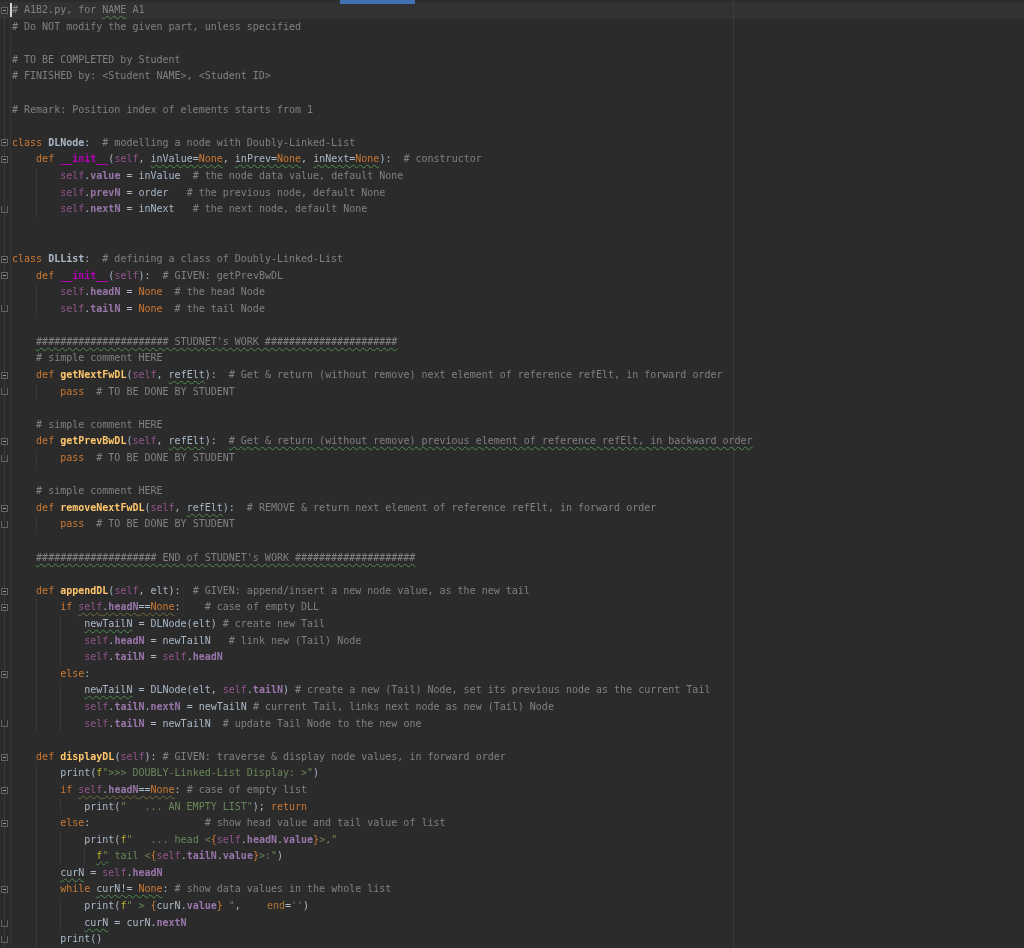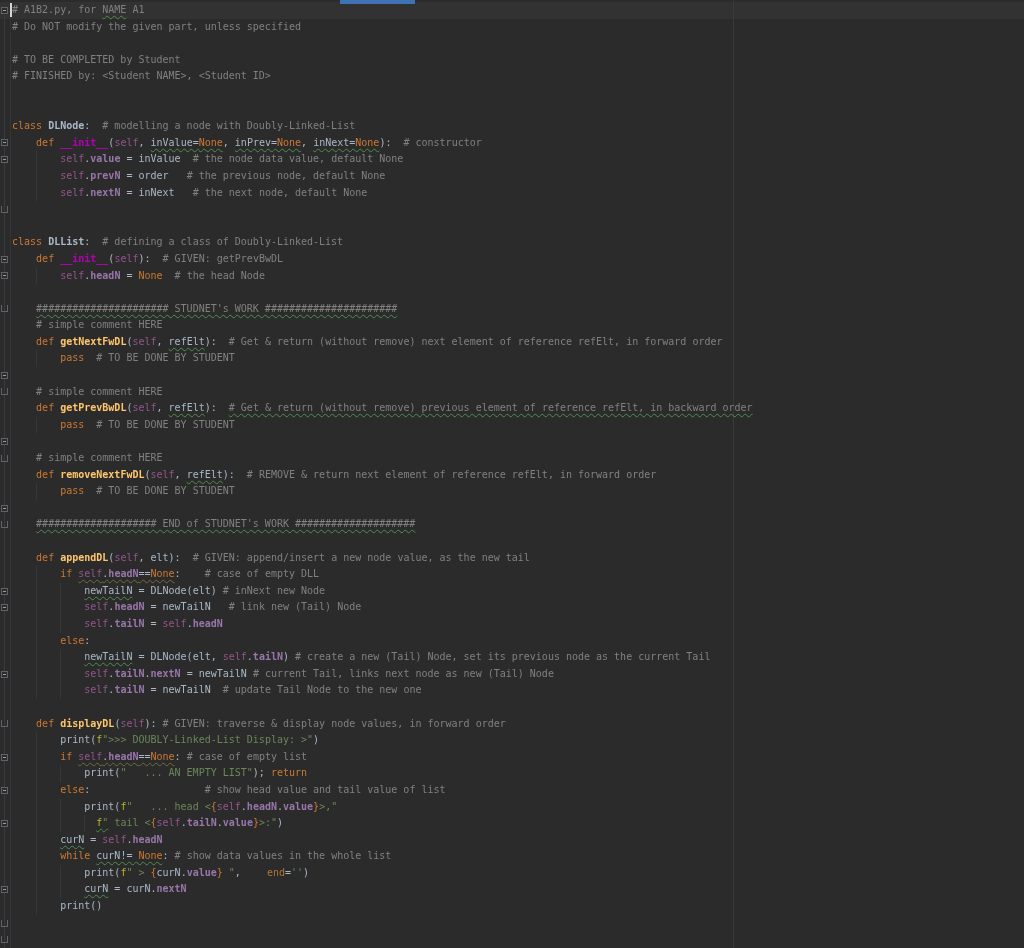--- a/index.html
+++ b/index.html
@@ -98,50 +98,52 @@
       <div class="fold fold-end" style="top: 936.1px;"></div>
     </div>
   <div class="caret"></div>
   <div class="code">
       <div class="line"><span class="c"># A1B2.py, for </span><span class="c sq">NAME</span><span class="c"> A1</span></div>
       <div class="line"><span class="c"># Do NOT modify the given part, unless specified</span></div>
       <div class="line"></div>
       <div class="line"><span class="c"># TO BE COMPLETED by Student</span></div>
       <div class="line"><span class="c"># FINISHED by: &lt;Student NAME&gt;, &lt;Student ID&gt;</span></div>
       <div class="line"></div>
+      <div class="line"><span class="c"># Remark: Position index of elements starts from 1</span></div>
       <div class="line"></div>
       <div class="line"><span class="k">class </span><span class="cl">DLNode</span><span class="t">:</span><span class="c">  # modelling a node with Doubly-Linked-List</span></div>
       <div class="line"><span class="t">    </span><span class="k">def </span><span class="d">__init__</span><span class="t">(</span><span class="s">self</span><span class="t">, </span><span class="t sq">inValue=</span><span class="k sq">None</span><span class="t">, </span><span class="t sq">inPrev=</span><span class="k sq">None</span><span class="t">, </span><span class="t sq">inNext=</span><span class="k sq">None</span><span class="t">):</span><span class="c">  # constructor</span></div>
       <div class="line"><i class="guide" style="left: 24.08px;"></i><span class="t">        </span><span class="s">self</span><span class="t">.</span><span class="a">value</span><span class="t"> = inValue</span><span class="c">  # the node data value, default None</span></div>
       <div class="line"><i class="guide" style="left: 24.08px;"></i><span class="t">        </span><span class="s">self</span><span class="t">.</span><span class="a">prevN</span><span class="t"> = order</span><span class="c">   # the previous node, default None</span></div>
       <div class="line"><i class="guide" style="left: 24.08px;"></i><span class="t">        </span><span class="s">self</span><span class="t">.</span><span class="a">nextN</span><span class="t"> = inNext</span><span class="c">   # the next node, default None</span></div>
       <div class="line"></div>
       <div class="line"></div>
       <div class="line"><span class="k">class </span><span class="cl">DLList</span><span class="t">:</span><span class="c">  # defining a class of Doubly-Linked-List</span></div>
       <div class="line"><span class="t">    </span><span class="k">def </span><span class="d">__init__</span><span class="t">(</span><span class="s">self</span><span class="t">):</span><span class="c">  # GIVEN: getPrevBwDL</span></div>
       <div class="line"><i class="guide" style="left: 24.08px;"></i><span class="t">        </span><span class="s">self</span><span class="t">.</span><span class="a">headN</span><span class="t"> = </span><span class="k">None</span><span class="c">  # the head Node</span></div>
+      <div class="line"><i class="guide" style="left: 24.08px;"></i><span class="t">        </span><span class="s">self</span><span class="t">.</span><span class="a">tailN</span><span class="t"> = </span><span class="k">None</span><span class="c">  # the tail Node</span></div>
       <div class="line"></div>
       <div class="line"><span class="t">    </span><span class="c sq">###################### STUDNET's WORK ######################</span></div>
       <div class="line"><span class="t">    </span><span class="c"># simple comment HERE</span></div>
       <div class="line"><span class="t">    </span><span class="k">def </span><span class="f">getNextFwDL</span><span class="t">(</span><span class="s">self</span><span class="t">, </span><span class="t sq">refElt</span><span class="t">):</span><span class="c">  # Get &amp; return (without remove) next element of reference refElt, in forward order</span></div>
       <div class="line"><i class="guide" style="left: 24.08px;"></i><span class="t">        </span><span class="k">pass</span><span class="c">  # TO BE DONE BY STUDENT</span></div>
       <div class="line"></div>
       <div class="line"><span class="t">    </span><span class="c"># simple comment HERE</span></div>
       <div class="line"><span class="t">    </span><span class="k">def </span><span class="f">getPrevBwDL</span><span class="t">(</span><span class="s">self</span><span class="t">, </span><span class="t sq">refElt</span><span class="t">):  </span><span class="c sq"># Get &amp; return (without remove) previous element of reference refElt, in backward order</span></div>
       <div class="line"><i class="guide" style="left: 24.08px;"></i><span class="t">        </span><span class="k">pass</span><span class="c">  # TO BE DONE BY STUDENT</span></div>
       <div class="line"></div>
       <div class="line"><span class="t">    </span><span class="c"># simple comment HERE</span></div>
       <div class="line"><span class="t">    </span><span class="k">def </span><span class="f">removeNextFwDL</span><span class="t">(</span><span class="s">self</span><span class="t">, </span><span class="t sq">refElt</span><span class="t">):</span><span class="c">  # REMOVE &amp; return next element of reference refElt, in forward order</span></div>
       <div class="line"><i class="guide" style="left: 24.08px;"></i><span class="t">        </span><span class="k">pass</span><span class="c">  # TO BE DONE BY STUDENT</span></div>
       <div class="line"></div>
       <div class="line"><span class="t">    </span><span class="c sq">#################### END of STUDNET's WORK ####################</span></div>
       <div class="line"></div>
       <div class="line"><span class="t">    </span><span class="k">def </span><span class="f">appendDL</span><span class="t">(</span><span class="s">self</span><span class="t">, elt):</span><span class="c">  # GIVEN: append/insert a new node value, as the new tail</span></div>
       <div class="line"><i class="guide" style="left: 24.08px;"></i><span class="t">        </span><span class="k">if </span><span class="s wv">self</span><span class="t wv">.</span><span class="a wv">headN</span><span class="t wv">==</span><span class="k wv">None</span><span class="t">:    </span><span class="c"># case of empty DLL</span></div>
-      <div class="line"><i class="guide" style="left: 24.08px;"></i><i class="guide" style="left: 48.16px;"></i><span class="t">            </span><span class="t sq">newTailN</span><span class="t"> = DLNode(elt) </span><span class="c"># inNext new Node</span></div>
+      <div class="line"><i class="guide" style="left: 24.08px;"></i><i class="guide" style="left: 48.16px;"></i><span class="t">            </span><span class="t sq">newTailN</span><span class="t"> = DLNode(elt) </span><span class="c"># create new Tail</span></div>
       <div class="line"><i class="guide" style="left: 24.08px;"></i><i class="guide" style="left: 48.16px;"></i><span class="t">            </span><span class="s">self</span><span class="t">.</span><span class="a">headN</span><span class="t"> = newTailN   </span><span class="c"># link new (Tail) Node</span></div>
       <div class="line"><i class="guide" style="left: 24.08px;"></i><i class="guide" style="left: 48.16px;"></i><span class="t">            </span><span class="s">self</span><span class="t">.</span><span class="a">tailN</span><span class="t"> = </span><span class="s">self</span><span class="t">.</span><span class="a">headN</span></div>
       <div class="line"><i class="guide" style="left: 24.08px;"></i><span class="t">        </span><span class="k">else</span><span class="t">:</span></div>
       <div class="line"><i class="guide" style="left: 24.08px;"></i><i class="guide" style="left: 48.16px;"></i><span class="t">            </span><span class="t sq">newTailN</span><span class="t"> = DLNode(elt, </span><span class="s">self</span><span class="t">.</span><span class="a">tailN</span><span class="t">) </span><span class="c"># create a new (Tail) Node, set its previous node as the current Tail</span></div>
       <div class="line"><i class="guide" style="left: 24.08px;"></i><i class="guide" style="left: 48.16px;"></i><span class="t">            </span><span class="s">self</span><span class="t">.</span><span class="a">tailN</span><span class="t">.</span><span class="a">nextN</span><span class="t"> = newTailN </span><span class="c"># current Tail, links next node as new (Tail) Node</span></div>
       <div class="line"><i class="guide" style="left: 24.08px;"></i><i class="guide" style="left: 48.16px;"></i><span class="t">            </span><span class="s">self</span><span class="t">.</span><span class="a">tailN</span><span class="t"> = newTailN  </span><span class="c"># update Tail Node to the new one</span></div>
       <div class="line"></div>
       <div class="line"><span class="t">    </span><span class="k">def </span><span class="f">displayDL</span><span class="t">(</span><span class="s">self</span><span class="t">): </span><span class="c"># GIVEN: traverse &amp; display node values, in forward order</span></div>
       <div class="line"><i class="guide" style="left: 24.08px;"></i><span class="t">        print(</span><span class="fp">f</span><span class="st">"&gt;&gt;&gt; DOUBLY-Linked-List Display: &gt;"</span><span class="t">)</span></div>
       <div class="line"><i class="guide" style="left: 24.08px;"></i><span class="t">        </span><span class="k">if </span><span class="s wv">self</span><span class="t wv">.</span><span class="a wv">headN</span><span class="t wv">==</span><span class="k wv">None</span><span class="t">: </span><span class="c"># case of empty list</span></div>

